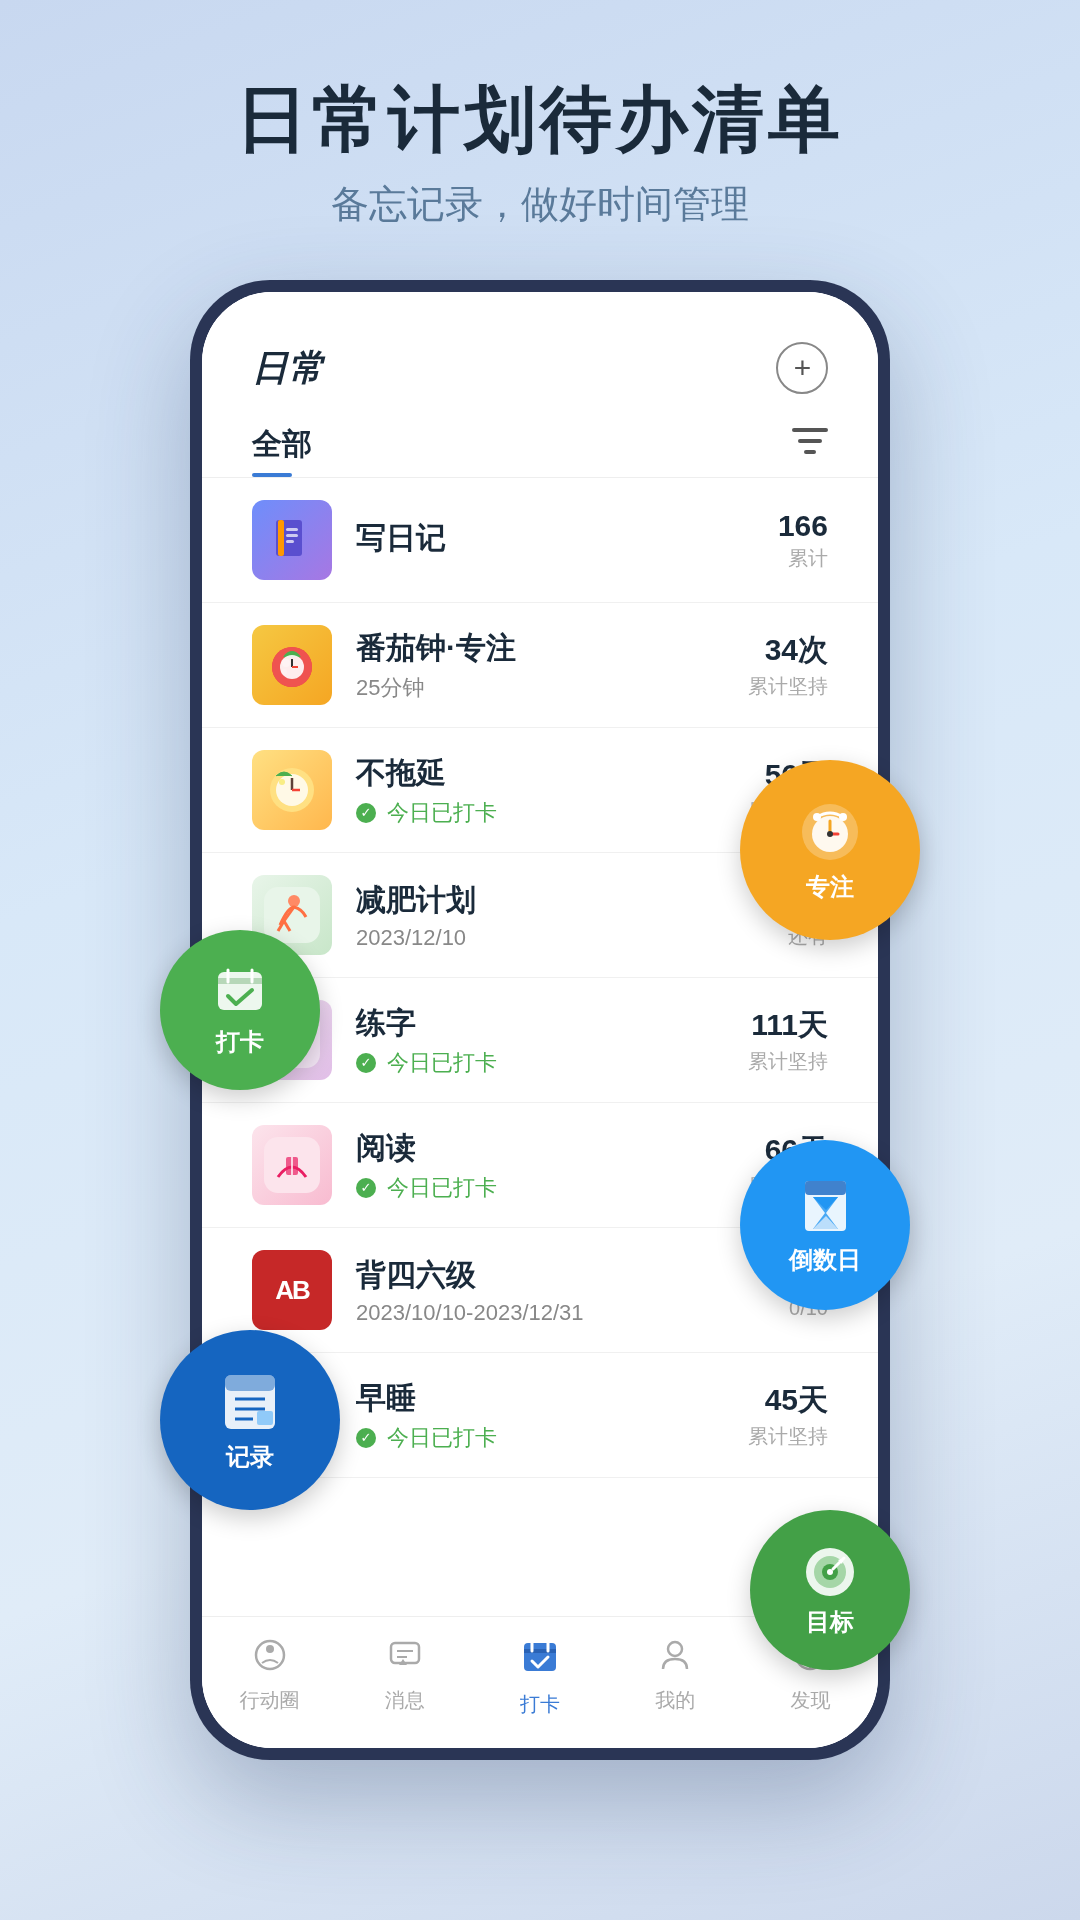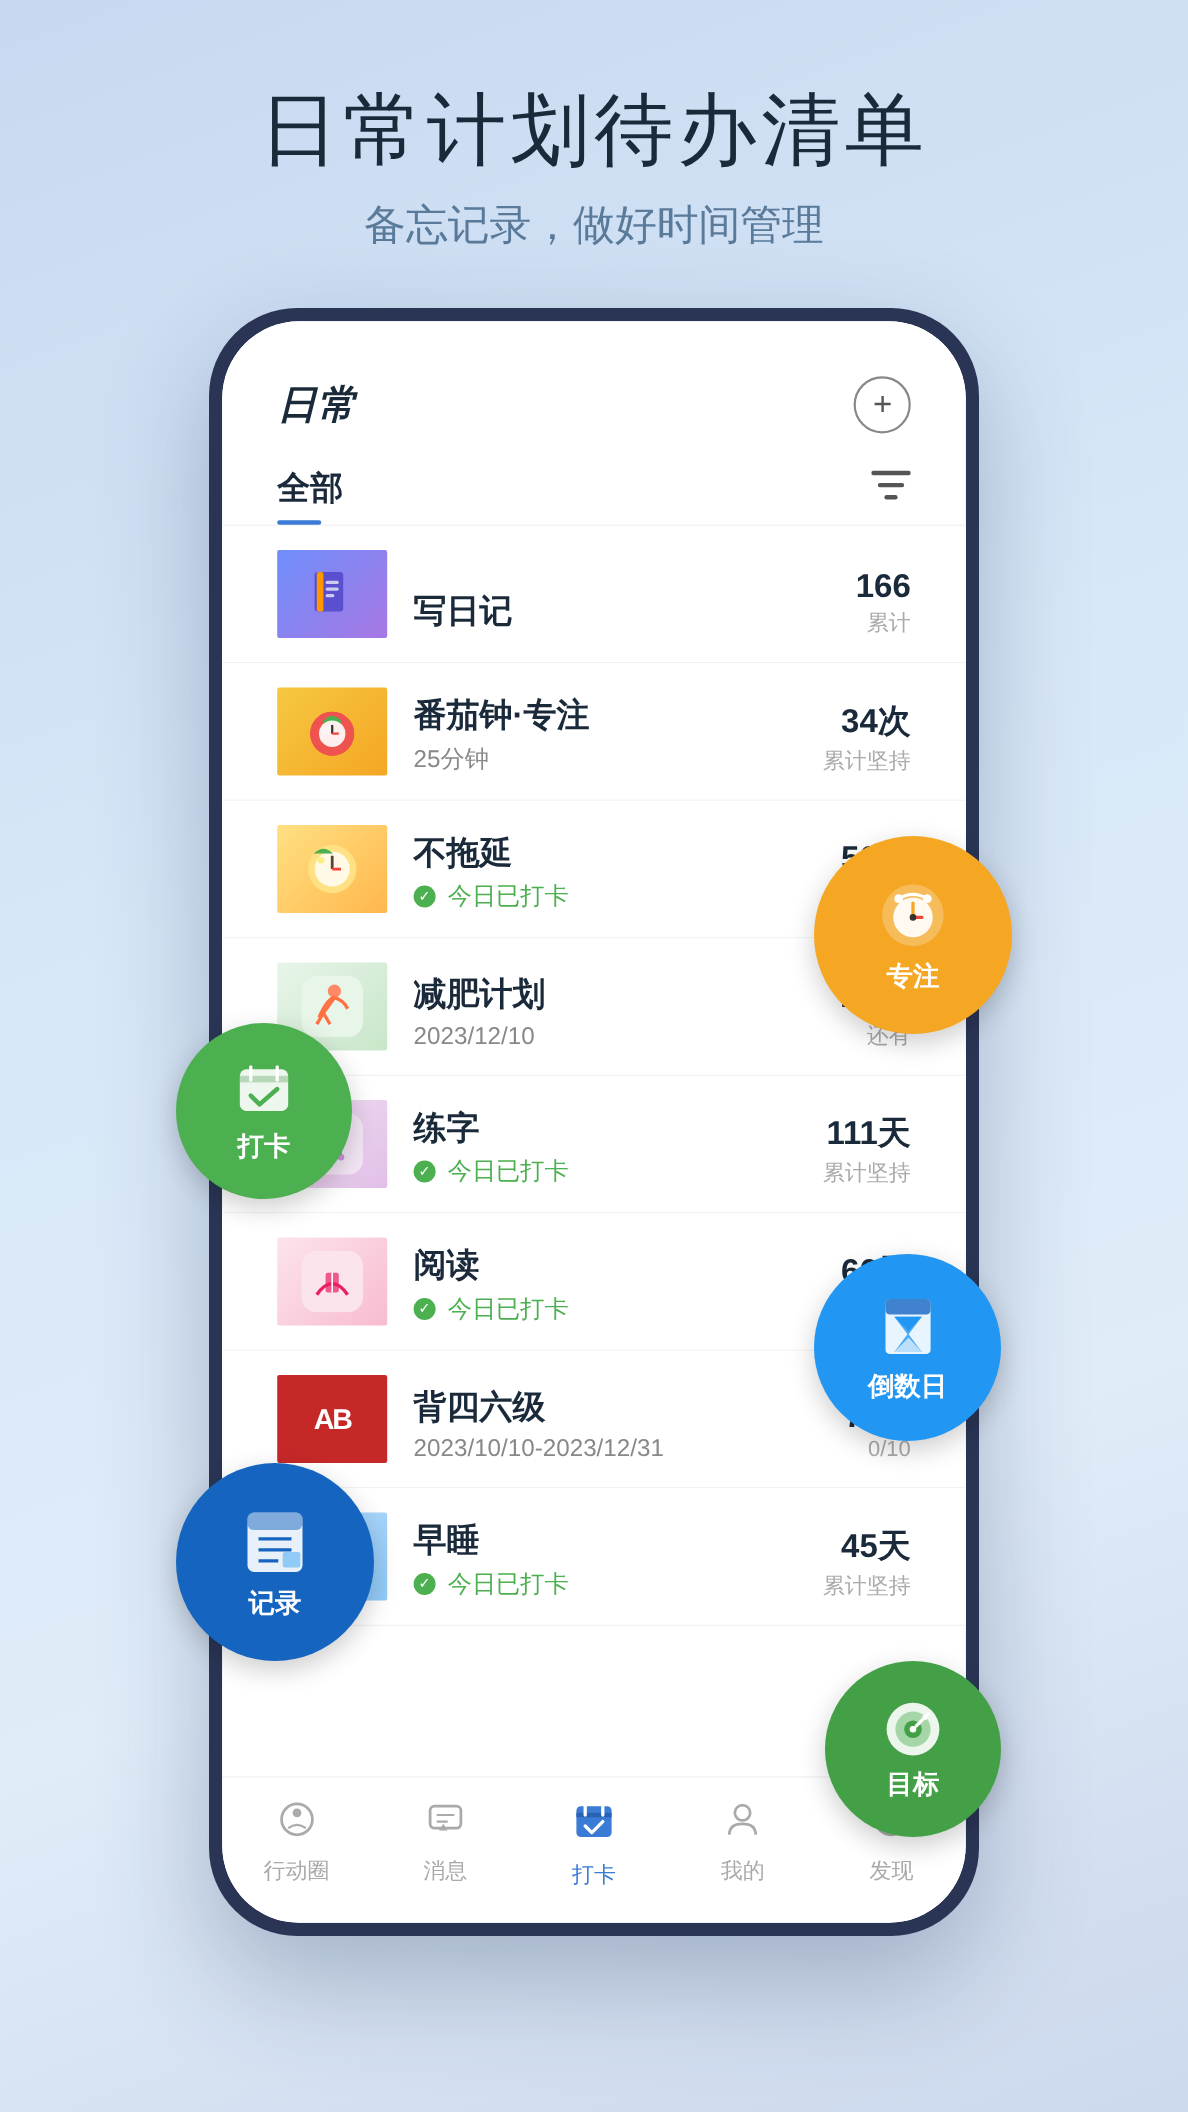--- a/index.html
+++ b/index.html
@@ -13,21 +13,21 @@
     }
 
     
     .hero-section {
       text-align: center;
       padding-top: 80px;
       padding-bottom: 40px;
     }
     .hero-title {
       font-size: 72px;
-      font-weight: 400;
+      font-weight: 700;
       color: #1a2a3a;
       letter-spacing: 4px;
       line-height: 1.1;
     }
     .hero-subtitle {
       font-size: 38px;
       color: #5a7a9a;
       margin-top: 20px;
       font-weight: 400;
     }
@@ -125,30 +125,30 @@
     }
 
     
     .list-container {
       flex: 1;
       overflow: hidden;
       background: #ffffff;
     }
     .list-item {
       display: flex;
-      align-items: flex-end;
+      align-items: center;
       padding: 22px 50px;
       border-bottom: 1px solid #f0f0f0;
       background: #ffffff;
       position: relative;
     }
     .item-icon {
-      width: 100px;
+      width: 80px;
       height: 80px;
-      border-radius: 2px;
+      border-radius: 12px;
       margin-right: 24px;
       flex-shrink: 0;
       display: flex;
       align-items: center;
       justify-content: center;
       font-size: 40px;
       overflow: hidden;
     }
     .item-info {
       flex: 1;

